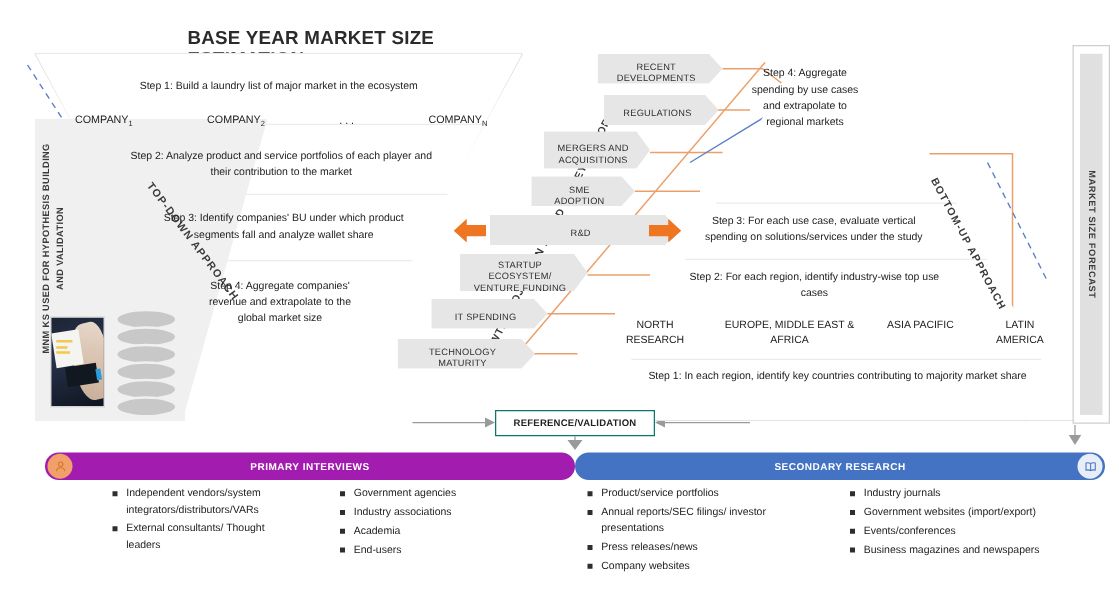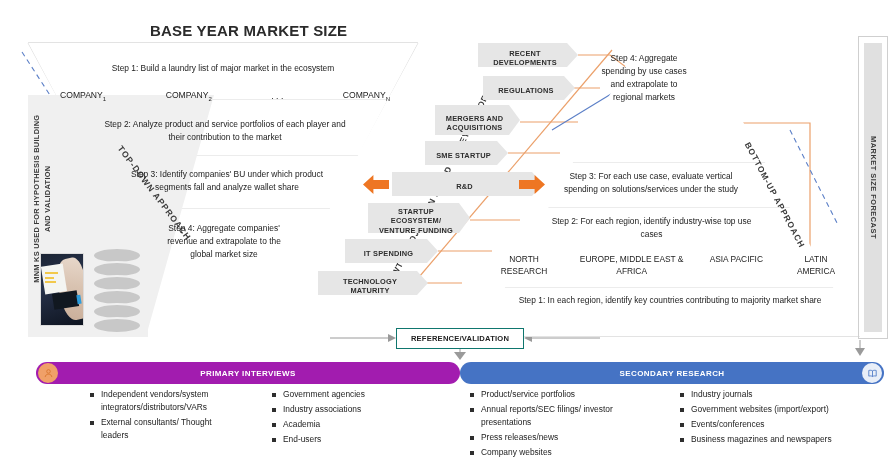--- a/index.html
+++ b/index.html
@@ -122,21 +122,21 @@
     color:#3a3a3a; text-align:center;
   }
 
   
   .chev {
     position:absolute; height: 24px;
     background: #e6e6e6;
     clip-path: polygon(0 0, calc(100% - 11px) 0, 100% 50%, calc(100% - 11px) 100%, 0 100%);
     display:flex; align-items:center; justify-content:center;
     padding: 6px 16px 0 10px;
-    font-size: 7.4px; font-weight: bold; color: #2e2e2e;
+    font-size: 7.4px; font-weight: normal; color: #2e2e2e;
     letter-spacing: .2px; text-align:center; line-height: 1.25;
   }
   .chev.two { height: 30px; }
 
   .orange-arrow-l, .orange-arrow-r {
     position:absolute; width: 26px; height: 19px;
   }
   .orange-arrow-l {
     background:#ee7623;
     clip-path: polygon(0 50%, 40% 0, 40% 26%, 100% 26%, 100% 74%, 40% 74%, 40% 100%);
@@ -300,21 +300,21 @@
 
   <div class="step-text" style="left:112px; top:168px; width:230px;">Step 3: Identify companies' BU under which product segments fall and analyze wallet share</div>
 
   <div class="step-text" style="left:158px; top:222px; width:132px;">Step 4: Aggregate companies' revenue and extrapolate to the global market size</div>
 
   <div class="abs diag-growth">GROWTH PROJECTION BASED ON KEY FACTORS:</div>
 
   <div class="chev" style="left:478px; top:43px; width:100px;">RECENT DEVELOPMENTS</div>
   <div class="chev" style="left:455px; top:76px; width:92px;margin-left:28px;">REGULATIONS</div>
   <div class="chev two" style="left:435px; top:105px; width:85px;">MERGERS AND ACQUISITIONS</div>
-  <div class="chev" style="left:425px; top:141px; width:83px;">SME STARTUP</div>
+  <div class="chev" style="left:425px; top:141px; width:83px;">SME ADOPTION</div>
   <div class="chev" style="left:392px; top:172px; width:151px;">R&amp;D</div>
   <div class="chev two" style="left:368px; top:203px; width:102px;">STARTUP ECOSYSTEM/ VENTURE FUNDING</div>
   <div class="chev" style="left:345px; top:239px; width:93px;">IT SPENDING</div>
   <div class="chev" style="left:318px; top:271px; width:110px;">TECHNOLOGY MATURITY</div>
 
   <div class="orange-arrow-l" style="left:363px; top:175px;"></div>
   <div class="orange-arrow-r" style="left:519px; top:175px;"></div>
 
   <div class="abs tri-right">
     <div class="tri-right-band" style="top:120px;"></div>

